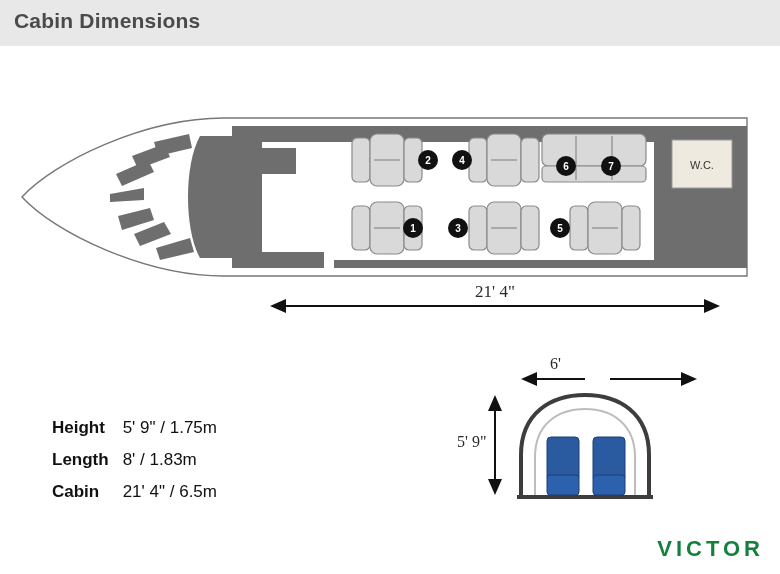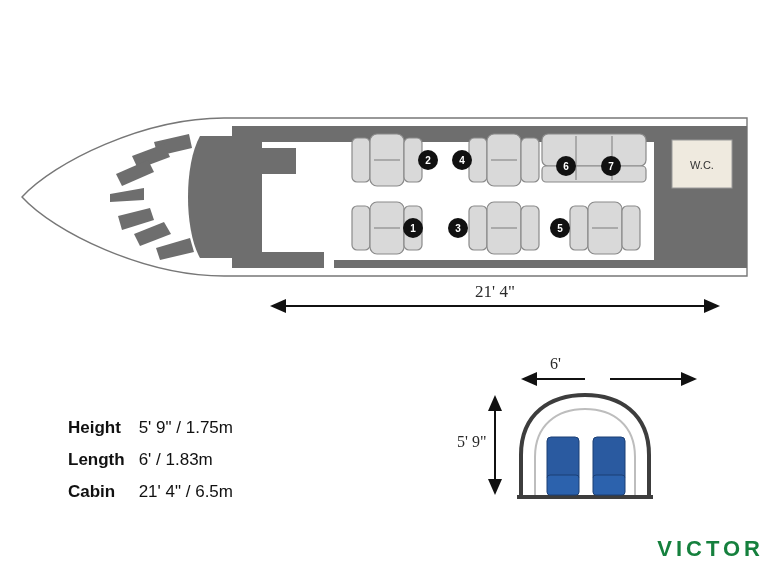--- a/index.html
+++ b/index.html
@@ -86,21 +86,21 @@
     left: 2px;
     top: 78px;
     font-size: 16px;
     color: #2a2a2a;
     font-family: "Liberation Serif", serif;
   }
 
   
   #specs {
     position: absolute;
-    left: 68px;
+    left: 52px;
     top: 412px;
     font-size: 17px;
     color: #111111;
   }
   #specs table { border-collapse: collapse; }
   #specs td {
     padding: 6px 0;
     vertical-align: baseline;
   }
   .spec-label {
@@ -128,20 +128,23 @@
     font-size: 10px;
     font-weight: bold;
     fill: #ffffff;
   }
 </style>
 </head>
 <body>
 
 <div id="page">
 
+  <div id="header">
+    <div id="header-title">Cabin Dimensions</div>
+  </div>
 
   <div id="floorplan">
     <svg id="plan-svg" width="740" height="170" viewBox="0 0 740 170" xmlns="http://www.w3.org/2000/svg">
 
       <g>
         <path d="M 210 6 L 733 6 L 733 164 L 210 164 C 130 164 40 120 8 85 C 40 50 130 6 210 6 Z" fill="#ffffff" stroke="#777777" stroke-width="1.4"></path>
       </g>
 
       <g fill="#6e6e6e">
         <path d="M 140 30 L 175 22 L 178 36 L 144 44 Z"></path>
@@ -293,21 +296,21 @@
 
   <div id="specs">
     <table>
       <tbody>
         <tr>
           <td class="spec-label">Height</td>
           <td class="spec-value">5' 9" / 1.75m</td>
         </tr>
         <tr>
           <td class="spec-label">Length</td>
-          <td class="spec-value">6' / 1.83m</td>
+          <td class="spec-value">8' / 1.83m</td>
         </tr>
         <tr>
           <td class="spec-label">Cabin</td>
           <td class="spec-value">21' 4" / 6.5m</td>
         </tr>
       </tbody>
     </table>
   </div>
 
   <div id="brand">VICTOR</div>

